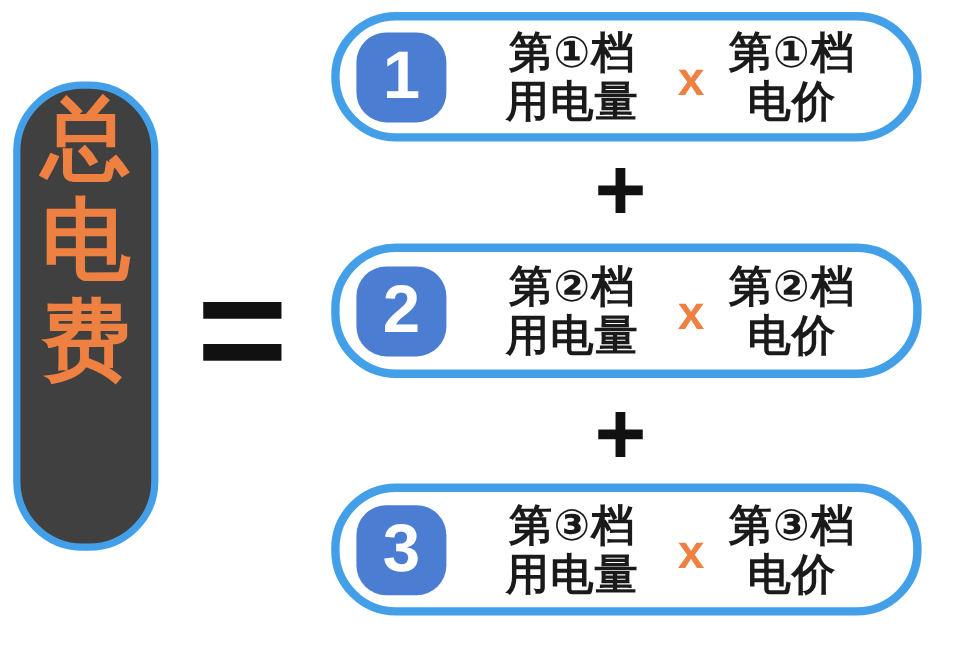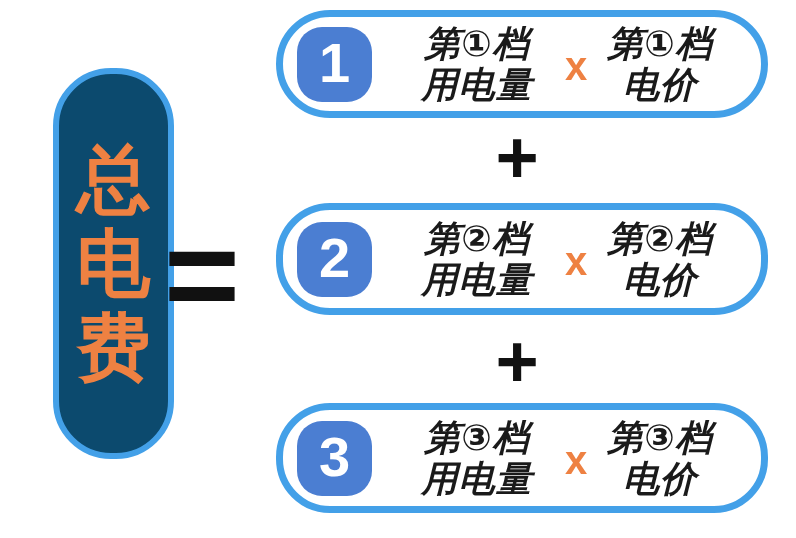--- a/index.html
+++ b/index.html
@@ -14,22 +14,22 @@
     background: #ffffff;
   }
 
   
   .total-pill {
     position: absolute;
     left: 11px; top: 68px;
     width: 121px; height: 391px;
     border: 6px solid #43a0e8;
     border-radius: 58px;
-    background: #0c4a6e;
-    display: flex; align-items: center; justify-content: center; margin-left: 42px;
+    background: #404040;
+    display: flex; align-items: flex-start; justify-content: center;
   }
   .total-label {
     width: 76px;
     font-size: 74px;
     line-height: 84px;
     font-weight: 900;
     color: #ee8142;
     text-align: center;
     word-break: break-all;
   }
@@ -74,21 +74,20 @@
     padding-bottom: 3px;
   }
 
   .term {
     font-size: 36px;
     line-height: 41px;
     font-weight: 800;
     color: #1a1a1a;
     text-align: center;
     letter-spacing: 1px;
-    font-style: italic;
   }
   .term-usage { width: 160px; margin-left: 25px; flex: none; }
   .term-price { width: 130px; margin-left: 2px;  flex: none; }
 
   .multiply {
     width: 34px; margin-left: 2px; flex: none;
     color: #ee8142;
     font-size: 40px;
     font-weight: 900;
     line-height: 1;

